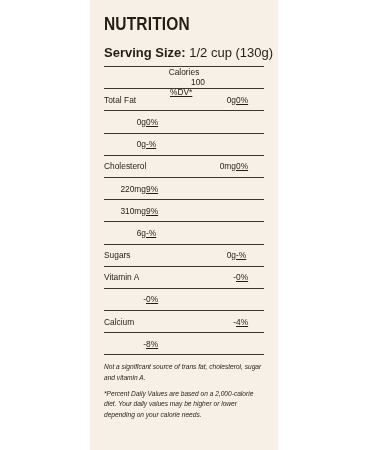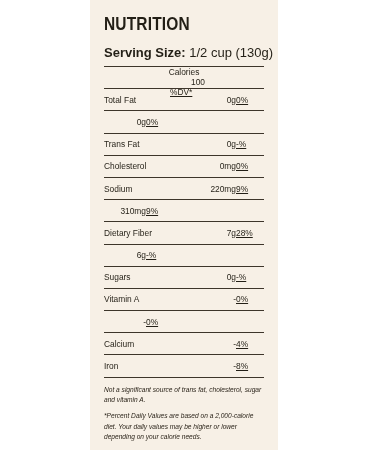--- a/index.html
+++ b/index.html
@@ -111,42 +111,35 @@
       <div class="row">
         <span class="name">Total Fat</span>
         <span class="amount">0g</span>
         <span class="dv">0%</span>
       </div>
       <div class="row">
         <span class="amount">0g</span>
         <span class="dv">0%</span>
       </div>
       <div class="row">
-        <span class="name">Trans Fat</span>
         <span class="amount">0g</span>
         <span class="dv">-%</span>
       </div>
       <div class="row">
         <span class="name">Cholesterol</span>
         <span class="amount">0mg</span>
         <span class="dv">0%</span>
       </div>
       <div class="row">
-        <span class="name">Sodium</span>
         <span class="amount">220mg</span>
         <span class="dv">9%</span>
       </div>
       <div class="row">
         <span class="amount">310mg</span>
         <span class="dv">9%</span>
-      </div>
-      <div class="row">
-        <span class="name">Dietary Fiber</span>
-        <span class="amount">7g</span>
-        <span class="dv">28%</span>
       </div>
       <div class="row">
         <span class="amount">6g</span>
         <span class="dv">-%</span>
       </div>
       <div class="row">
         <span class="name">Sugars</span>
         <span class="amount">0g</span>
         <span class="dv">-%</span>
       </div>
@@ -158,21 +151,20 @@
       <div class="row">
         <span class="amount">-</span>
         <span class="dv">0%</span>
       </div>
       <div class="row">
         <span class="name">Calcium</span>
         <span class="amount">-</span>
         <span class="dv">4%</span>
       </div>
       <div class="row">
-        <span class="name">Iron</span>
         <span class="amount">-</span>
         <span class="dv">8%</span>
       </div>
     </div>
 
   <div class="footnote-wrap" id="footnotes-container">
       <p class="footnote">Not a significant source of trans fat, cholesterol, sugar and vitamin A.</p>
       <p class="footnote">*Percent Daily Values are based on a 2,000-calorie diet. Your daily values may be higher or lower depending on your calorie needs.</p>
     </div>
 

